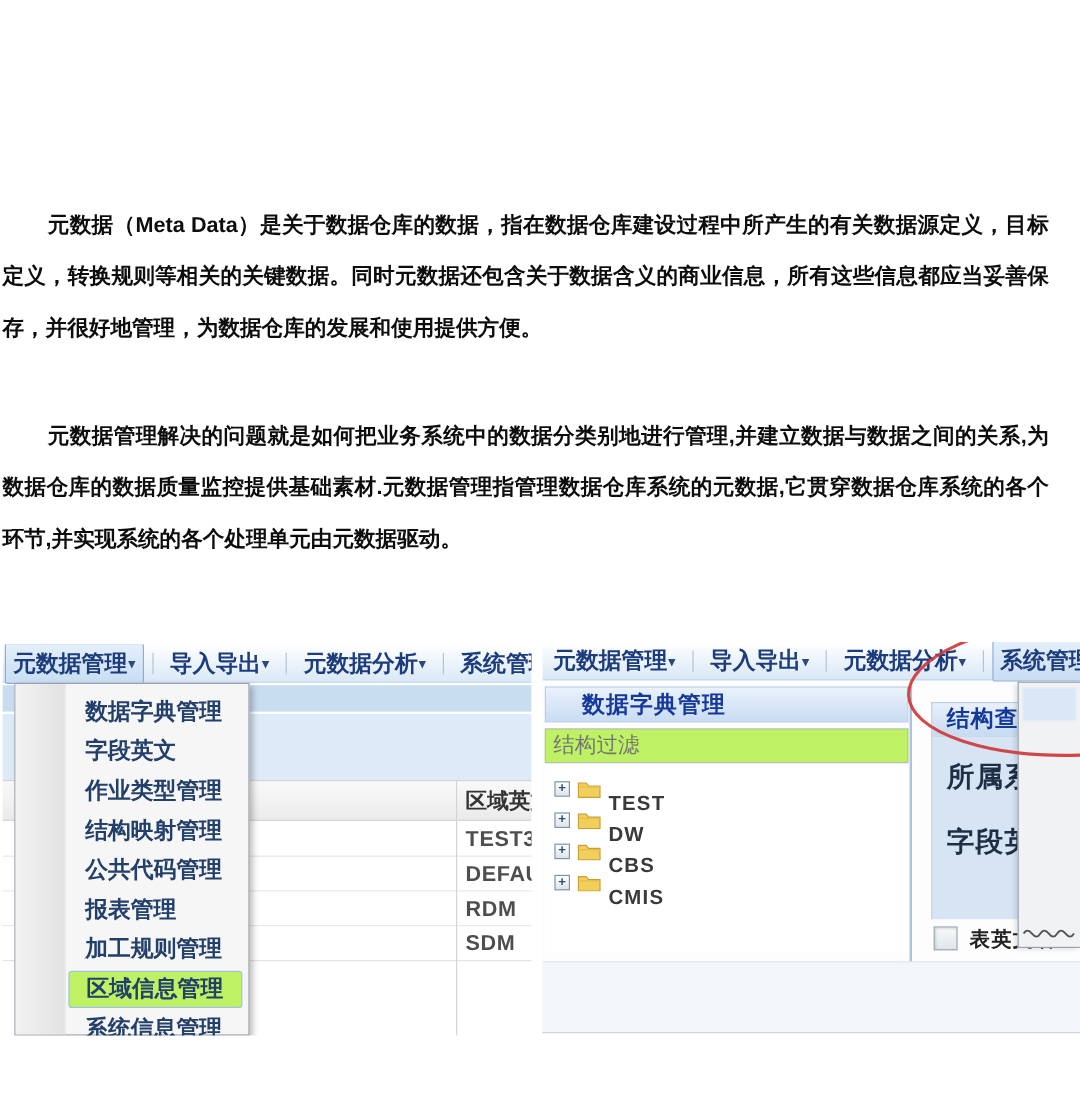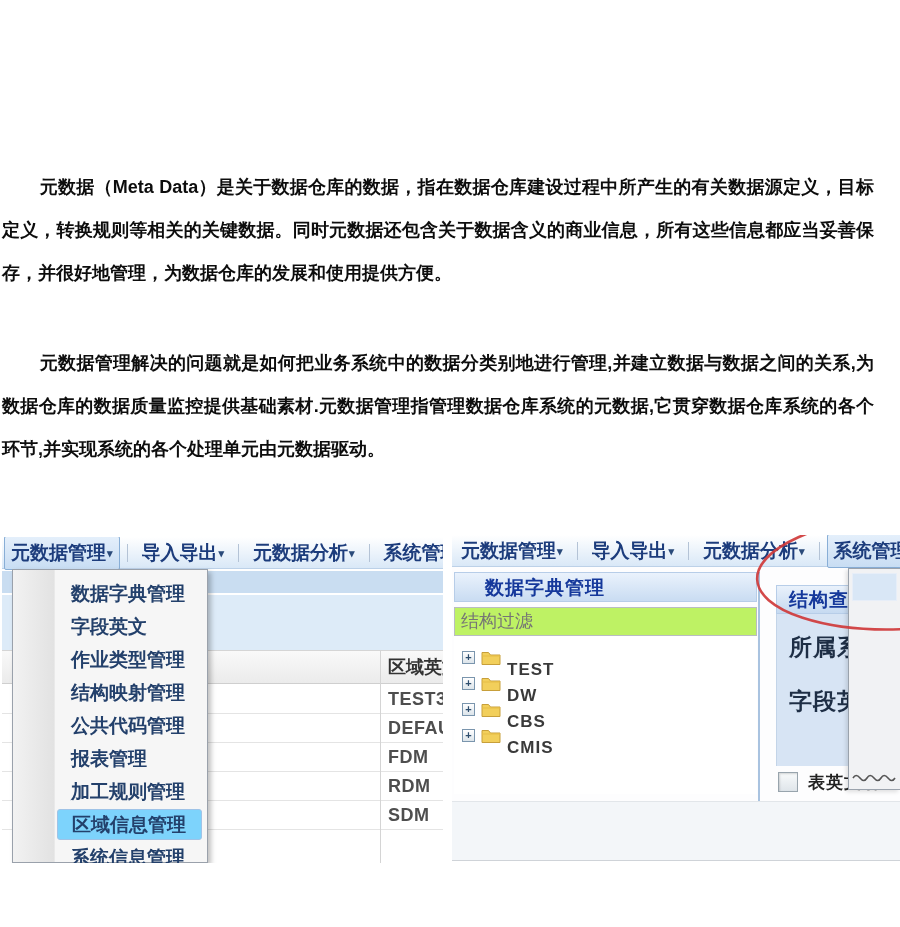--- a/index.html
+++ b/index.html
@@ -65,21 +65,21 @@
   .dropdown {
     position:absolute; left:10px; top:32px; width:196px; height:294px;
     background:#f6f6f6; border:1px solid #9aa1ab; box-shadow:3px 3px 5px rgba(0,0,0,.25);
   }
   .gutter { position:absolute; left:0; top:0; bottom:0; width:42px;
     background:linear-gradient(to right,#f2f2f2,#e2e2e2); border-right:1px solid #e9e9e9; }
   .dd-items { position:absolute; left:42px; right:0; top:7px; }
   .dd-item { height:33px; line-height:33px; padding-left:16px; font-size:19px; font-weight:bold; color:#23406b; white-space:nowrap; }
   .dd-item.hl {
     margin:1px 5px 1px 2px; padding-left:14px; height:31px; line-height:29px;
-    background:#7dd3fc; border:1px solid #9fc3e7; border-radius:3px;
+    background:#bef264; border:1px solid #9fc3e7; border-radius:3px;
   }
   
   .right-shot { left:452px; top:535px; width:448px; height:326px; background:#fdfdfe; border-bottom:1px solid #cfd3d8; }
   .rfooter { position:absolute; left:0; right:0; top:266px; height:60px; background:#f3f6f9; border-top:1px solid #e2e6ea; }
   .panel-left { position:absolute; left:2px; top:37px; width:303px; }
   .p-header {
     height:30px; line-height:29px; padding-left:30px;
     background:linear-gradient(#eaf2fc,#c9dcf2); border:1px solid #b7cde8;
     font-size:19px; font-weight:bold; color:#15389b; letter-spacing:1px;
   }
@@ -154,23 +154,20 @@
       <span class="th-label">区域英文名</span>
     </div>
     <div class="lrows">
       <div class="lrow">
           <span>TEST3</span>
         </div>
       <div class="lrow">
           <span>DEFAULT</span>
         </div>
       <div class="lrow">
-          <span>FDM</span>
-        </div>
-      <div class="lrow">
           <span>RDM</span>
         </div>
       <div class="lrow">
           <span>SDM</span>
         </div>
     </div>
     <div class="vline"></div>
 
     <div class="dropdown">
       <div class="gutter"></div>

